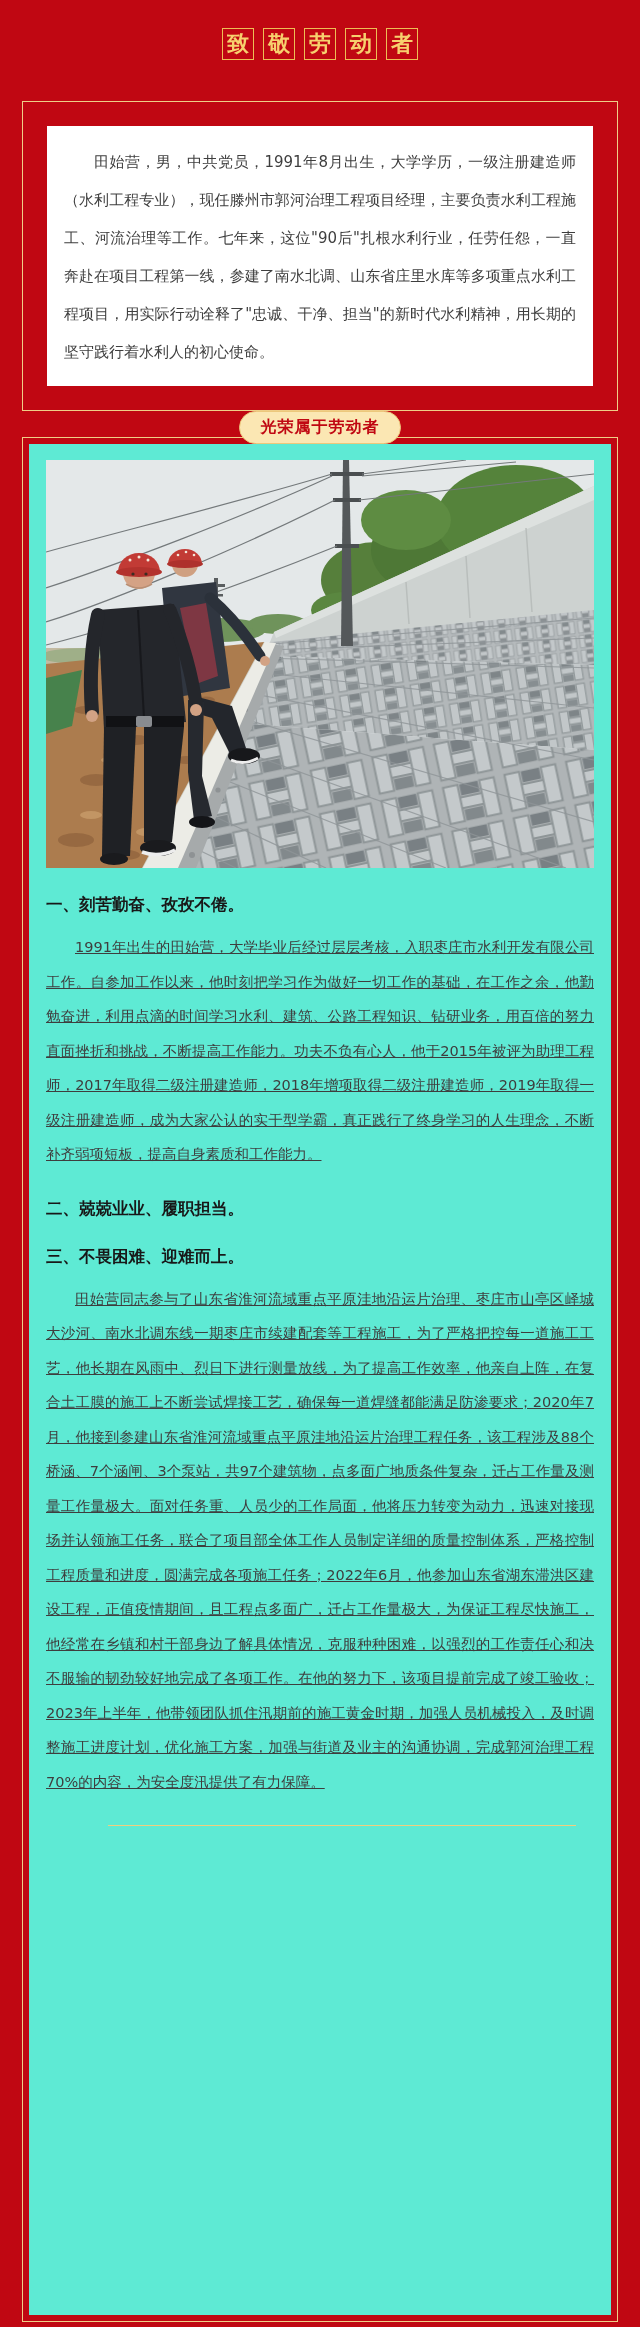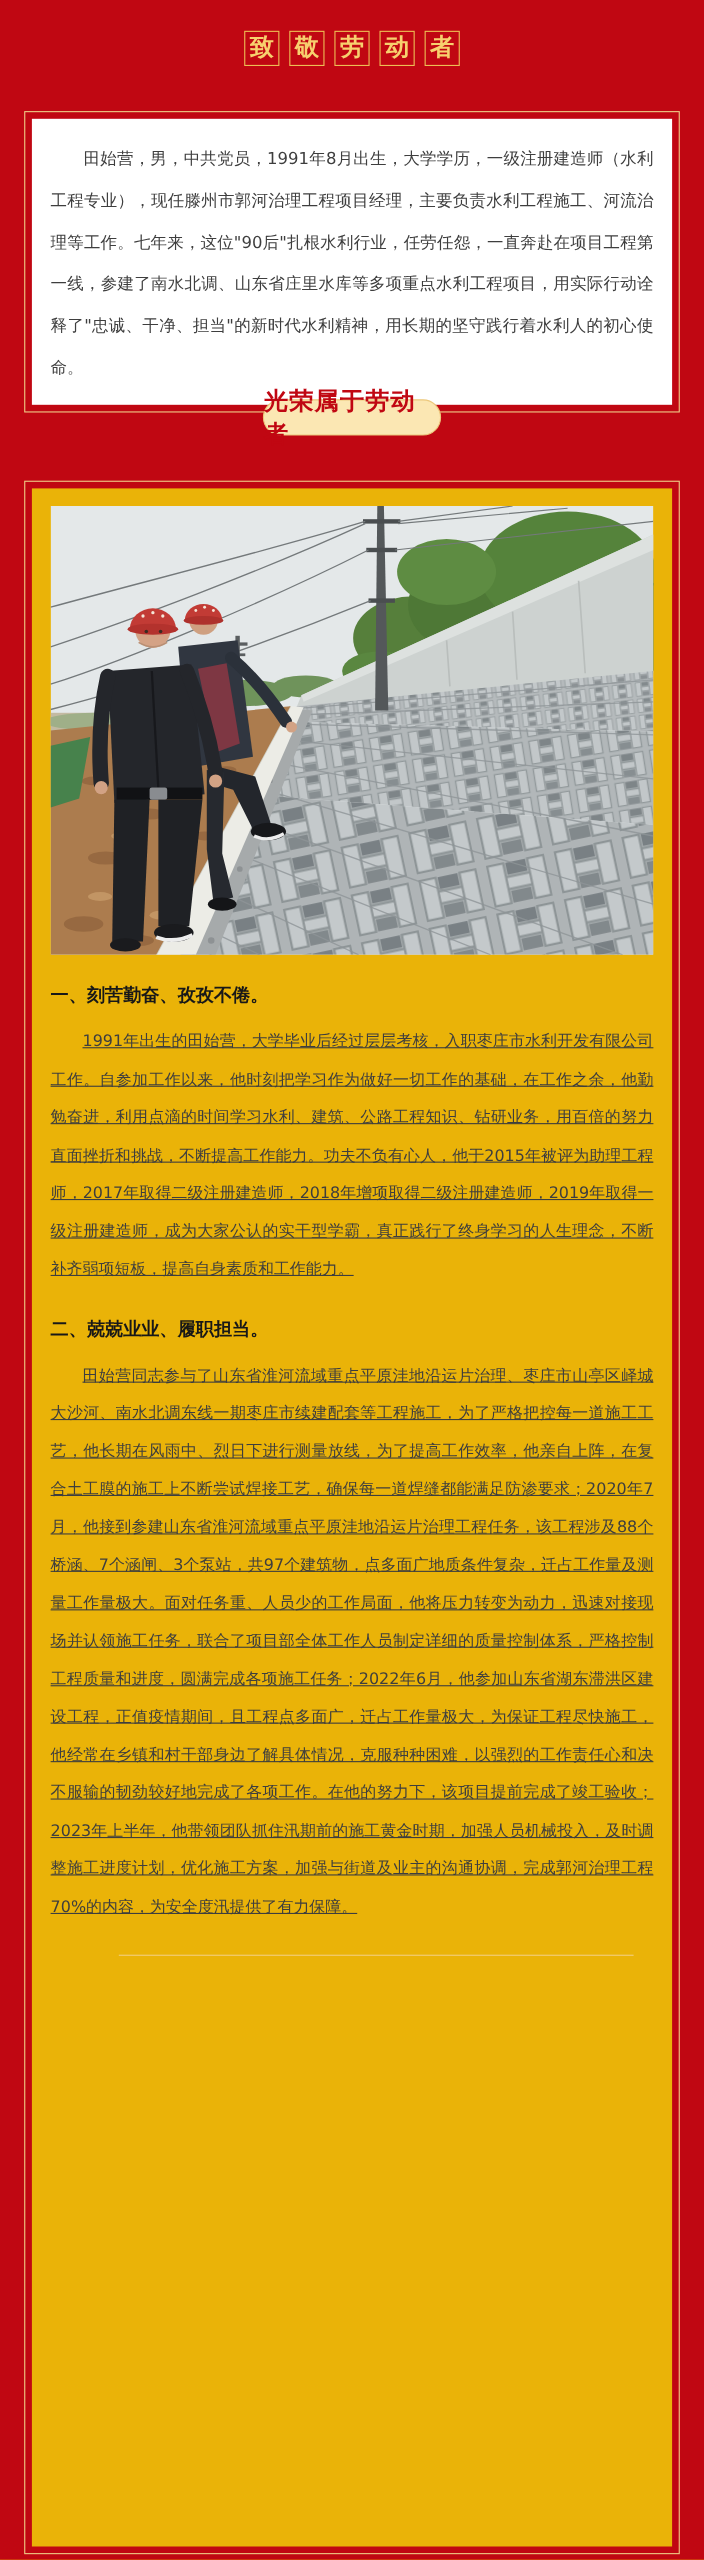--- a/index.html
+++ b/index.html
@@ -9,40 +9,40 @@
     background:#C00712;
     font-family:"DejaVu Sans","Liberation Sans",sans-serif;
   }
   
   .title-row{ display:flex; justify-content:center; gap:9px; padding-top:28px; }
   .title-box{
     width:32px; height:32px; border:1px solid #EDBE55; color:#F7D06E;
     font-size:22px; font-weight:bold; line-height:30px; text-align:center;
   }
   
-  .card{ margin:4px 22px; border:1px solid #EFCE87; padding:6px; position:relative; }
+  .card{ margin:16px 22px; border:1px solid #EFCE87; padding:24px; position:relative; }
   .card-inner{ background:#ffffff; overflow:hidden; }
   .card1{ margin-top:41px; }
   .card1 .card-inner{ padding:17px 17px 15px; }
   .intro-p{
     margin:0; color:#3E3E3E; font-size:15px; line-height:38px;
     text-align:justify; text-indent:2em;
   }
   
   .glory-btn{
     position:relative; z-index:3; width:162px; height:33px; margin:-16px auto 0;
     background:#FBE7B3; border:1px solid #ECC87C; border-radius:17px;
     display:flex; align-items:center; justify-content:center;
-    color:#C00712; font-weight:bold; font-size:22px; letter-spacing:1px;
+    color:#C00712; font-weight:bold; font-size:16px; letter-spacing:1px;
     cursor:pointer;
   }
   
   .card2{ position:absolute; left:22px; right:22px; top:437px; bottom:5px;
           border:1px solid #EFCE87; padding:6px; }
-  .card2 .card-inner{ position:absolute; inset:6px; background:#eab308; padding:16px 17px 40px; }
+  .card2 .card-inner{ position:absolute; inset:6px; background:#5eead4; padding:16px 17px 40px; }
   .photo-wrap{ width:548px; height:408px; margin:0 auto; display:block; }
   .sec-heading{
     margin:26px 0 0; color:#181818; font-size:16.5px; font-weight:bold;
     line-height:22px;
   }
   .body-p{
     margin:14px 0; color:#3E3E3E; font-size:14.5px; line-height:34.5px;
     text-align:justify; text-indent:2em;text-decoration:underline;
   }
   .gold-divider{
@@ -226,17 +226,18 @@
         <circle cx="87" cy="114" r="1.6" fill="#3A2C22"></circle>
           <circle cx="100" cy="114" r="1.6" fill="#3A2C22"></circle>
       </g>
     </svg>
 
     <h3 class="sec-heading">一、刻苦勤奋、孜孜不倦。</h3>
     <p class="body-p">1991年出生的田始营，大学毕业后经过层层考核，入职枣庄市水利开发有限公司工作。自参加工作以来，他时刻把学习作为做好一切工作的基础，在工作之余，他勤勉奋进，利用点滴的时间学习水利、建筑、公路工程知识、钻研业务，用百倍的努力直面挫折和挑战，不断提高工作能力。功夫不负有心人，他于2015年被评为助理工程师，2017年取得二级注册建造师，2018年增项取得二级注册建造师，2019年取得一级注册建造师，成为大家公认的实干型学霸，真正践行了终身学习的人生理念，不断补齐弱项短板，提高自身素质和工作能力。</p>
 
     <h3 class="sec-heading">二、兢兢业业、履职担当。</h3>
 
+    <h3 class="sec-heading">三、不畏困难、迎难而上。</h3>
     <p class="body-p">田始营同志参与了山东省淮河流域重点平原洼地沿运片治理、枣庄市山亭区峄城大沙河、南水北调东线一期枣庄市续建配套等工程施工，为了严格把控每一道施工工艺，他长期在风雨中、烈日下进行测量放线，为了提高工作效率，他亲自上阵，在复合土工膜的施工上不断尝试焊接工艺，确保每一道焊缝都能满足防渗要求；2020年7月，他接到参建山东省淮河流域重点平原洼地沿运片治理工程任务，该工程涉及88个桥涵、7个涵闸、3个泵站，共97个建筑物，点多面广地质条件复杂，迁占工作量及测量工作量极大。面对任务重、人员少的工作局面，他将压力转变为动力，迅速对接现场并认领施工任务，联合了项目部全体工作人员制定详细的质量控制体系，严格控制工程质量和进度，圆满完成各项施工任务；2022年6月，他参加山东省湖东滞洪区建设工程，正值疫情期间，且工程点多面广，迁占工作量极大，为保证工程尽快施工，他经常在乡镇和村干部身边了解具体情况，克服种种困难，以强烈的工作责任心和决不服输的韧劲较好地完成了各项工作。在他的努力下，该项目提前完成了竣工验收；2023年上半年，他带领团队抓住汛期前的施工黄金时期，加强人员机械投入，及时调整施工进度计划，优化施工方案，加强与街道及业主的沟通协调，完成郭河治理工程70%的内容，为安全度汛提供了有力保障。</p>
 
     <hr class="gold-divider">
   </div>
 </div>
 
 </body></html>

